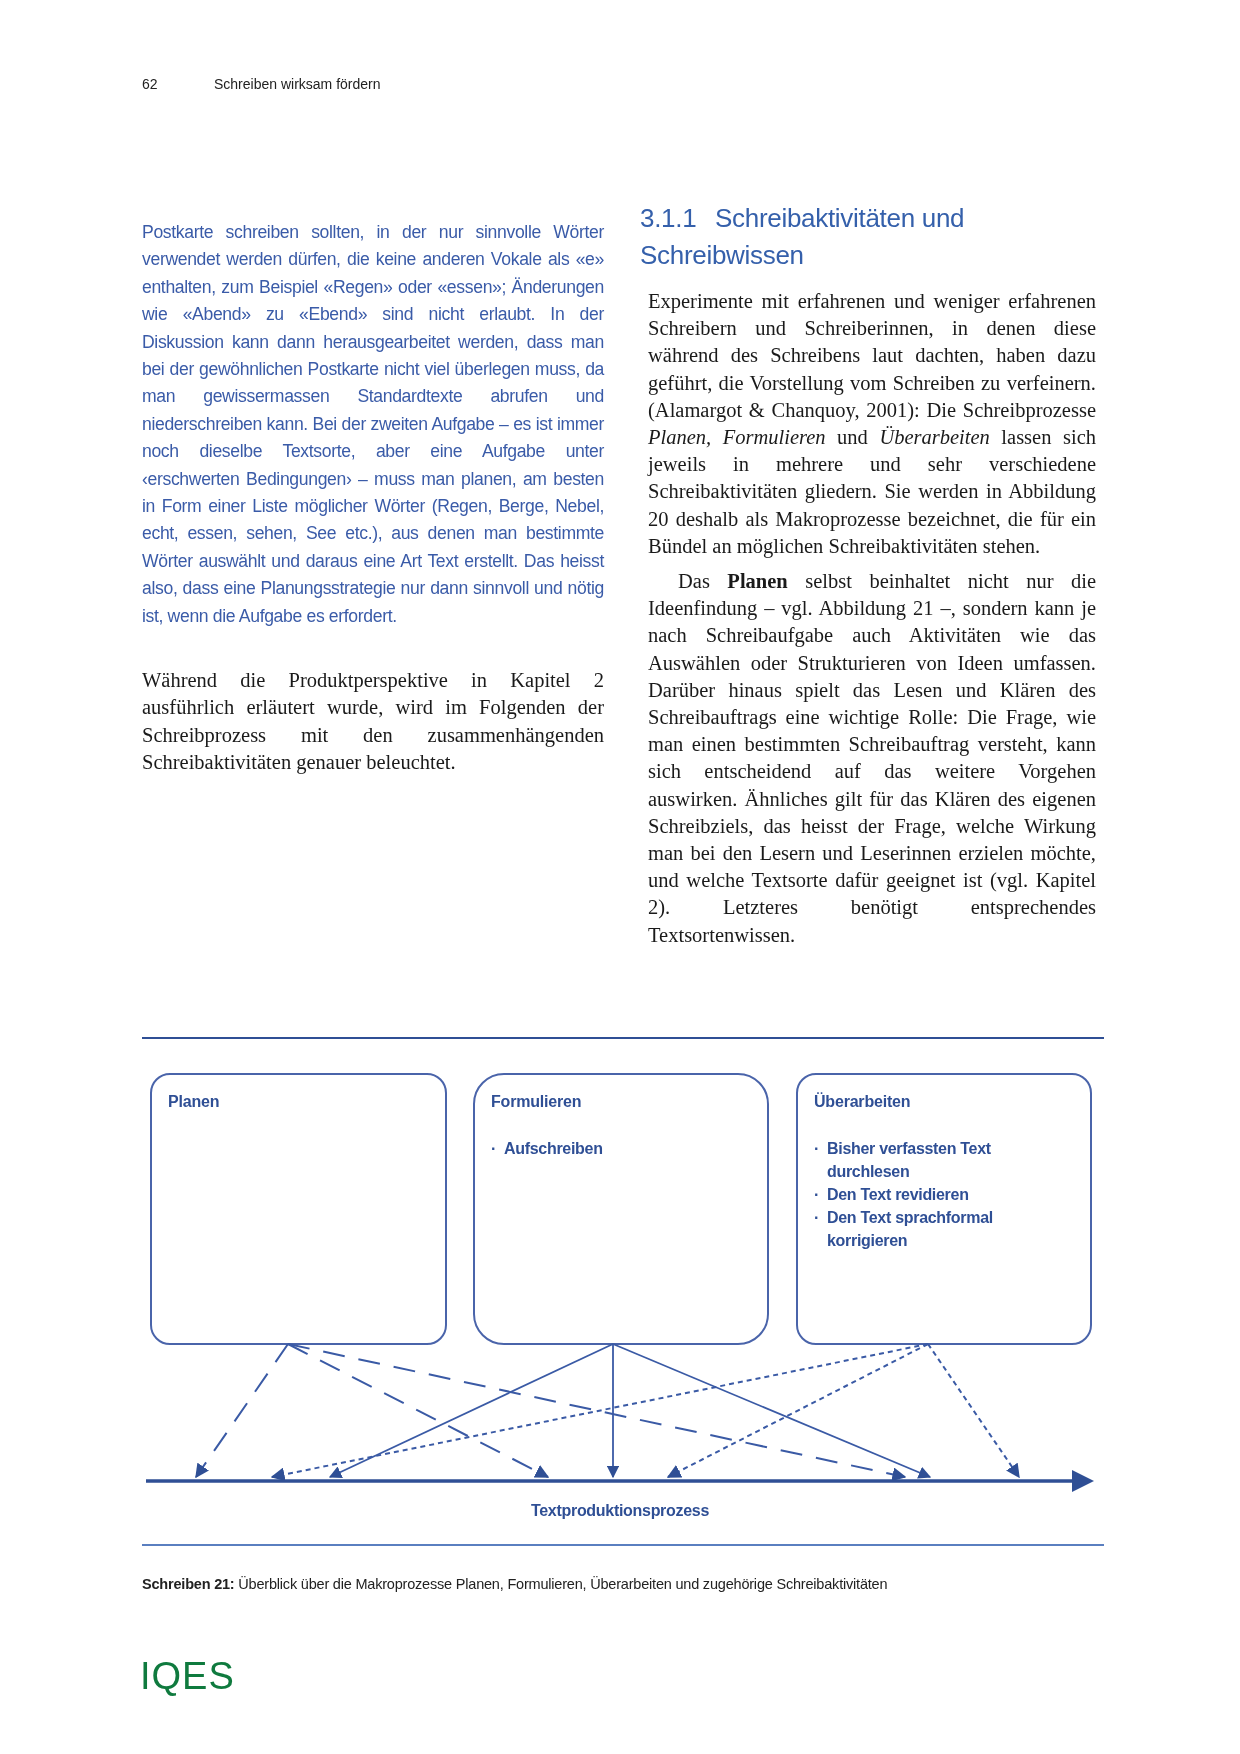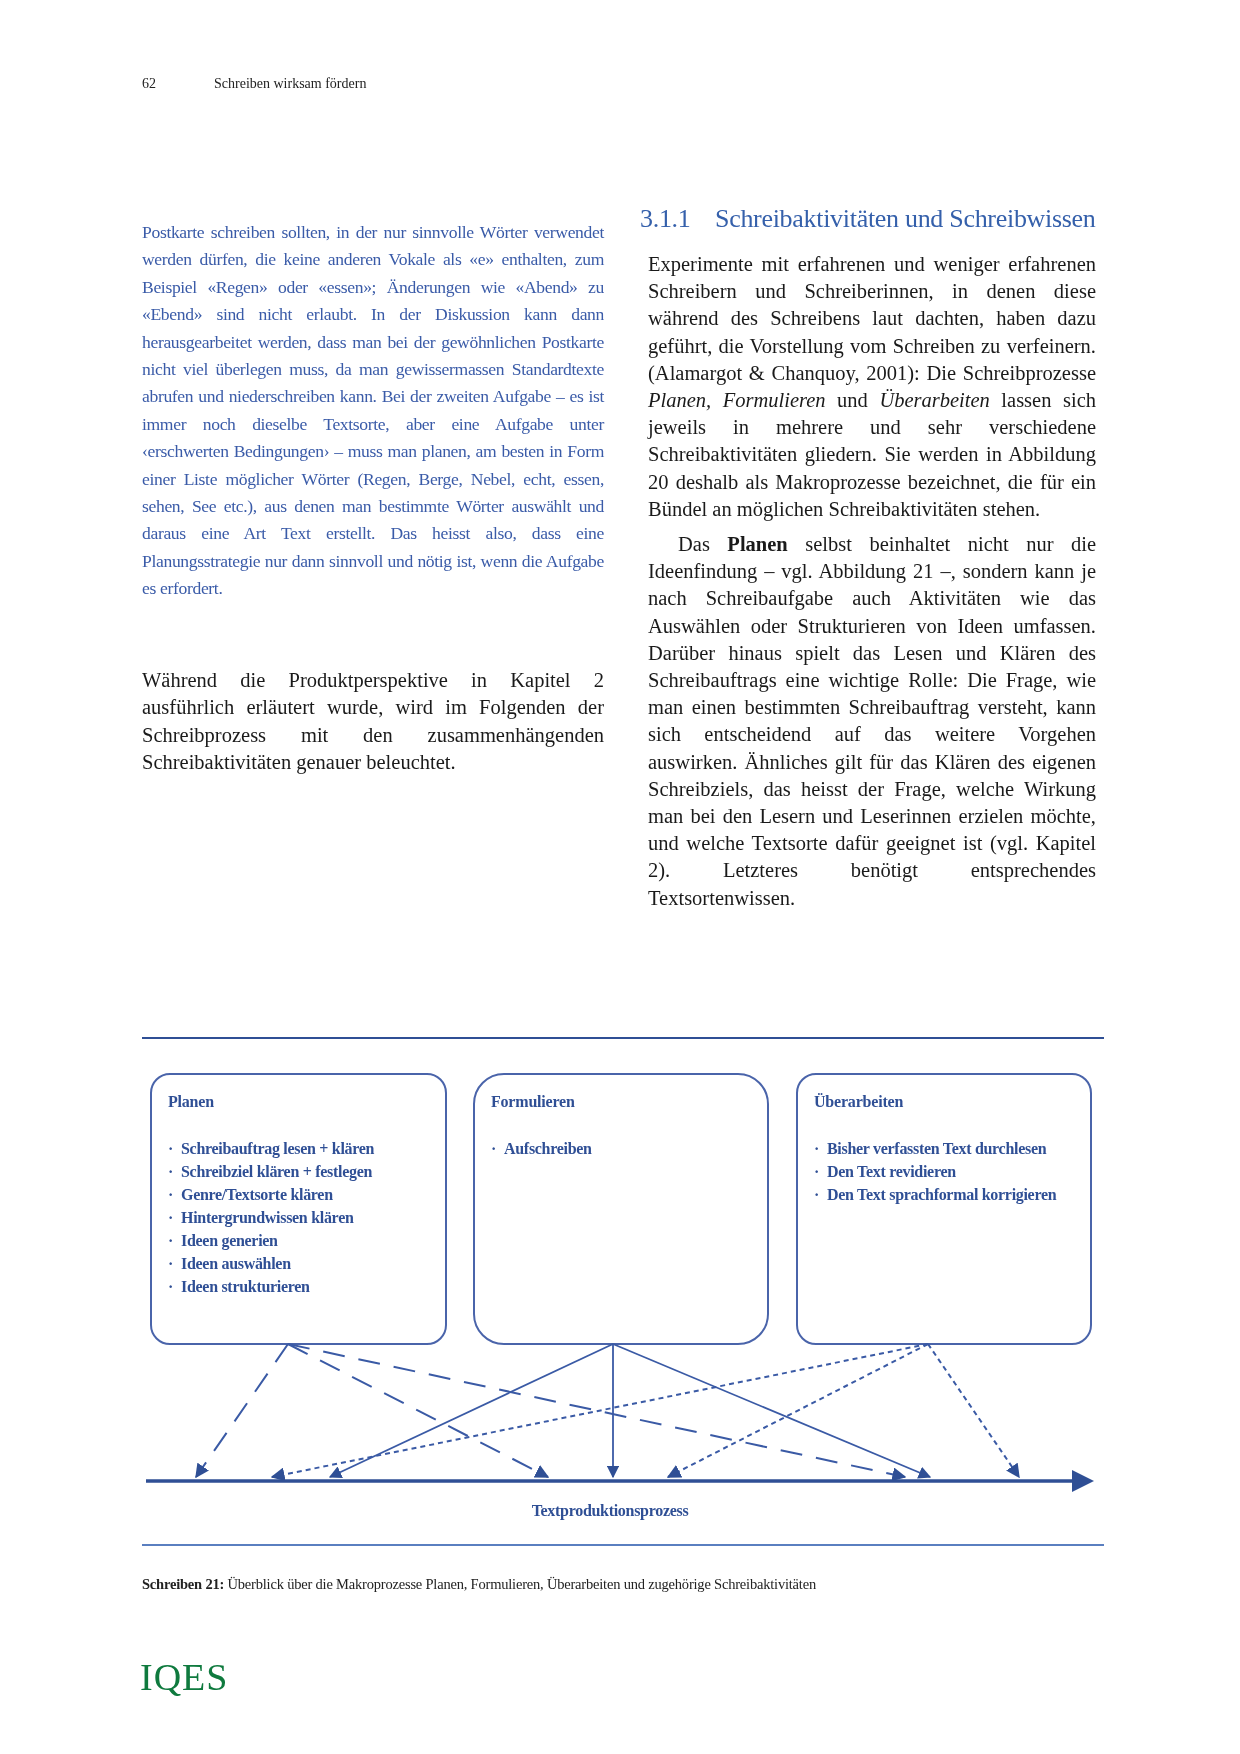--- a/index.html
+++ b/index.html
@@ -1,17 +1,17 @@
 <!DOCTYPE html>
 <html><head>
 <meta charset="utf-8">
 <style>
   html, body { margin: 0; padding: 0; background: #ffffff; }
   body { width: 1240px; height: 1754px; position: relative; overflow: hidden; }
-  .sans { font-family: Liberation Serif, serif; }
+  .sans { font-family: Liberation Sans, sans-serif; }
   .serif { font-family: "Liberation Serif", "DejaVu Serif", serif; }
 
   .running-head { position: absolute; top: 76px; left: 142px; font-size: 14px; color: #222; }
   .running-head .page-no { display: inline-block; width: 72px; }
 
   .col-left { position: absolute; left: 142px; top: 219px; width: 462px; }
   .blue-para {
     color: #3a5ba8; font-size: 17.6px; line-height: 27.4px; text-align: justify; margin: 0;
     font-stretch: condensed; letter-spacing: -0.35px;
   }
@@ -27,21 +27,21 @@
   .fig-rule { position: absolute; left: 142px; width: 962px; height: 2px; background: #2f4f95; }
   .fig-rule.bottom { background: #5a7fc0; height: 2px; }
 
   .diagram { position: absolute; left: 0; top: 0; width: 1240px; height: 1754px; pointer-events: none; }
   .box { position: absolute; border: 2px solid #4a64aa; border-radius: 20px; background: #fff; box-sizing: border-box; padding: 18px 16px 0 16px; color: #2f4f95; }
   .box-title { font-weight: bold; font-size: 16px; margin: 0 0 26px 0; letter-spacing: -0.2px; }
   .box ul { list-style: none; margin: 0; padding: 0; }
   .box li { font-size: 16px; line-height: 23px; position: relative; padding-left: 13px; font-weight: bold; letter-spacing: -0.3px; }
   .box li::before { content: "\00B7"; position: absolute; left: 0; top: 0; font-weight: bold; }
 
-  .axis-label { position: absolute; left: 0; width: 1220px; text-align: center; top: 1502px; font-size: 16px; font-weight: bold; color: #2f4f95; letter-spacing: -0.3px; }
+  .axis-label { position: absolute; left: 10px; width: 1220px; text-align: center; top: 1502px; font-size: 16px; font-weight: bold; color: #2f4f95; letter-spacing: -0.3px; }
   .caption { position: absolute; left: 142px; top: 1576px; font-size: 14.5px; color: #222; letter-spacing: -0.2px; }
   .caption b { font-weight: bold; }
 
   .logo { position: absolute; left: 140px; top: 1655px; font-size: 38px; color: #0f7a3e; letter-spacing: 1px; font-weight: normal; }
 </style>
 </head>
 <body>
 
 <div class="running-head sans">
   <span class="page-no">62</span><span>Schreiben wirksam fördern</span>
@@ -61,29 +61,20 @@
   </p>
   <p class="body-para serif indent">
     <span>Das </span><b>Planen</b><span> selbst beinhaltet nicht nur die Ideenfindung – vgl. Abbildung 21 –, sondern kann je nach Schreibaufgabe auch Aktivitäten wie das Auswählen oder Strukturieren von Ideen umfassen. Darüber hinaus spielt das Lesen und Klären des Schreibauftrags eine wichtige Rolle: Die Frage, wie man einen bestimmten Schreibauftrag versteht, kann sich entscheidend auf das weitere Vorgehen auswirken. Ähnliches gilt für das Klären des eigenen Schreibziels, das heisst der Frage, welche Wirkung man bei den Lesern und Leserinnen erzielen möchte, und welche Textsorte dafür geeignet ist (vgl. Kapitel 2). Letzteres benötigt entsprechendes Textsortenwissen.</span>
   </p>
 </div>
 
 <div class="fig-rule" style="top:1037px;"></div>
 
 <div class="box sans" style="left:150px; top:1073px; width:297px; height:272px;">
   <div class="box-title">Planen</div>
-  <ul>
-    <li>Schreibauftrag lesen + klären</li>
-    <li>Schreibziel klären + festlegen</li>
-    <li>Genre/Textsorte klären</li>
-    <li>Hintergrundwissen klären</li>
-    <li>Ideen generien</li>
-    <li>Ideen auswählen</li>
-    <li>Ideen strukturieren</li>
-  </ul>
 </div>
 
 <div class="box sans" style="left:473px; top:1073px; width:296px; height:272px;border-radius:31px;">
   <div class="box-title">Formulieren</div>
   <ul>
     <li>Aufschreiben</li>
   </ul>
 </div>
 
 <div class="box sans" style="left:796px; top:1073px; width:296px; height:272px;">

